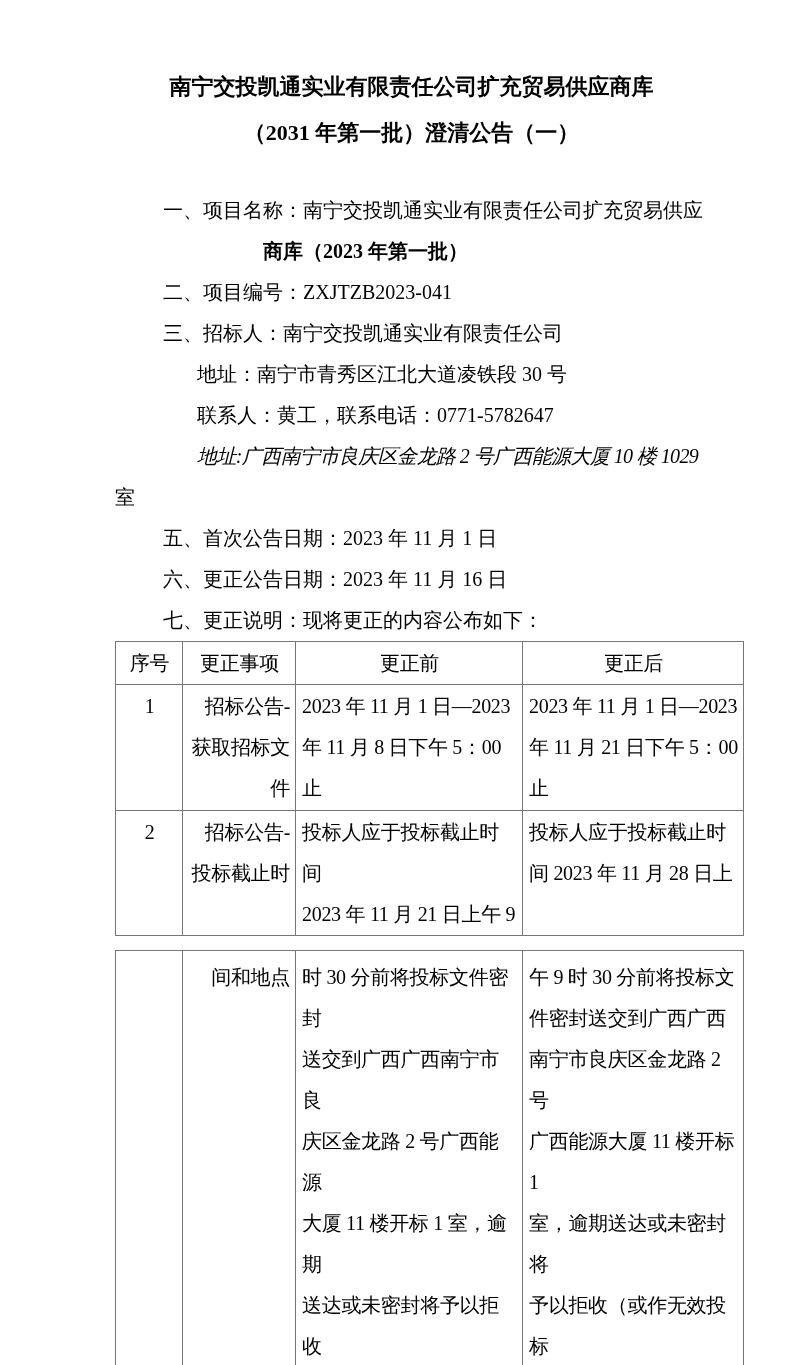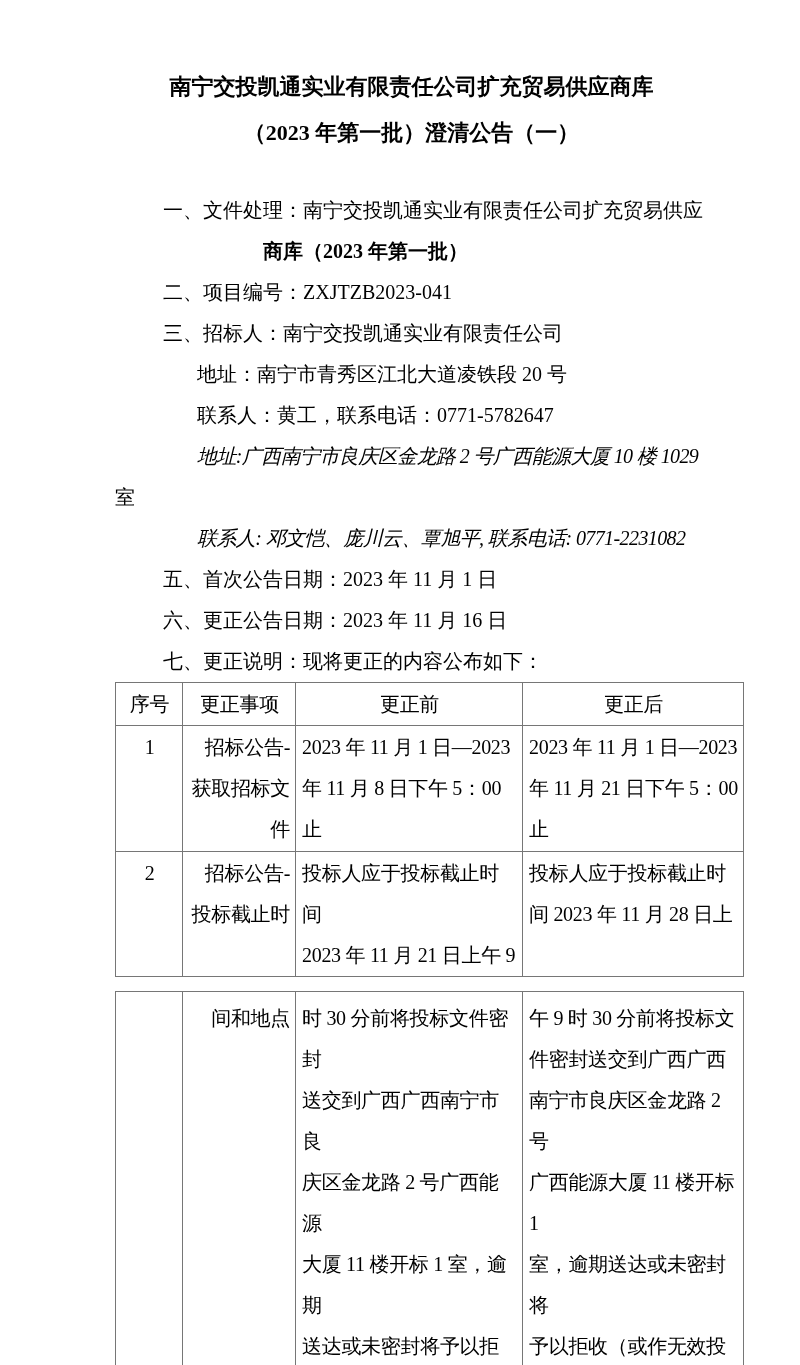--- a/index.html
+++ b/index.html
@@ -70,32 +70,31 @@
   table.corr2 { margin-top: 14px; }
   table.corr2 td { padding-top: 6px; }
 </style>
 </head>
 <body>
 
 <div class="page">
 
   <div class="title-block">
     <div class="title-line">南宁交投凯通实业有限责任公司扩充贸易供应商库</div>
-    <div class="title-line">（2023 年第一批）澄清公告（一）</div>
+    <div class="title-line">（2031 年第一批）澄清公告（一）</div>
   </div>
 
-  <p class="para indent-item">一、文件处理：南宁交投凯通实业有限责任公司扩充贸易供应</p>
+  <p class="para indent-item">一、项目名称：南宁交投凯通实业有限责任公司扩充贸易供应</p>
   <p class="para indent-cont">商库（2023 年第一批）</p>
   <p class="para indent-item">二、项目编号：ZXJTZB2023-041</p>
   <p class="para indent-item">三、招标人：南宁交投凯通实业有限责任公司</p>
-  <p class="para indent-sub">地址：南宁市青秀区江北大道凌铁段 20 号</p>
+  <p class="para indent-sub">地址：南宁市青秀区江北大道凌铁段 30 号</p>
   <p class="para indent-sub">联系人：黄工，联系电话：0771-5782647</p>
   <p class="para indent-sub tight">地址:广西南宁市良庆区金龙路 2 号广西能源大厦 10 楼 1029</p>
   <p class="para indent-margin">室</p>
-  <p class="para indent-sub tight">联系人: 邓文恺、庞川云、覃旭平, 联系电话: 0771-2231082</p>
   <p class="para indent-item">五、首次公告日期：2023 年 11 月 1 日</p>
   <p class="para indent-item">六、更正公告日期：2023 年 11 月 16 日</p>
   <p class="para indent-item">七、更正说明：现将更正的内容公布如下：</p>
 
   <table class="corr corr1">
     <colgroup>
       <col class="col-seq">
         <col class="col-item">
         <col class="col-before">
         <col class="col-after">

